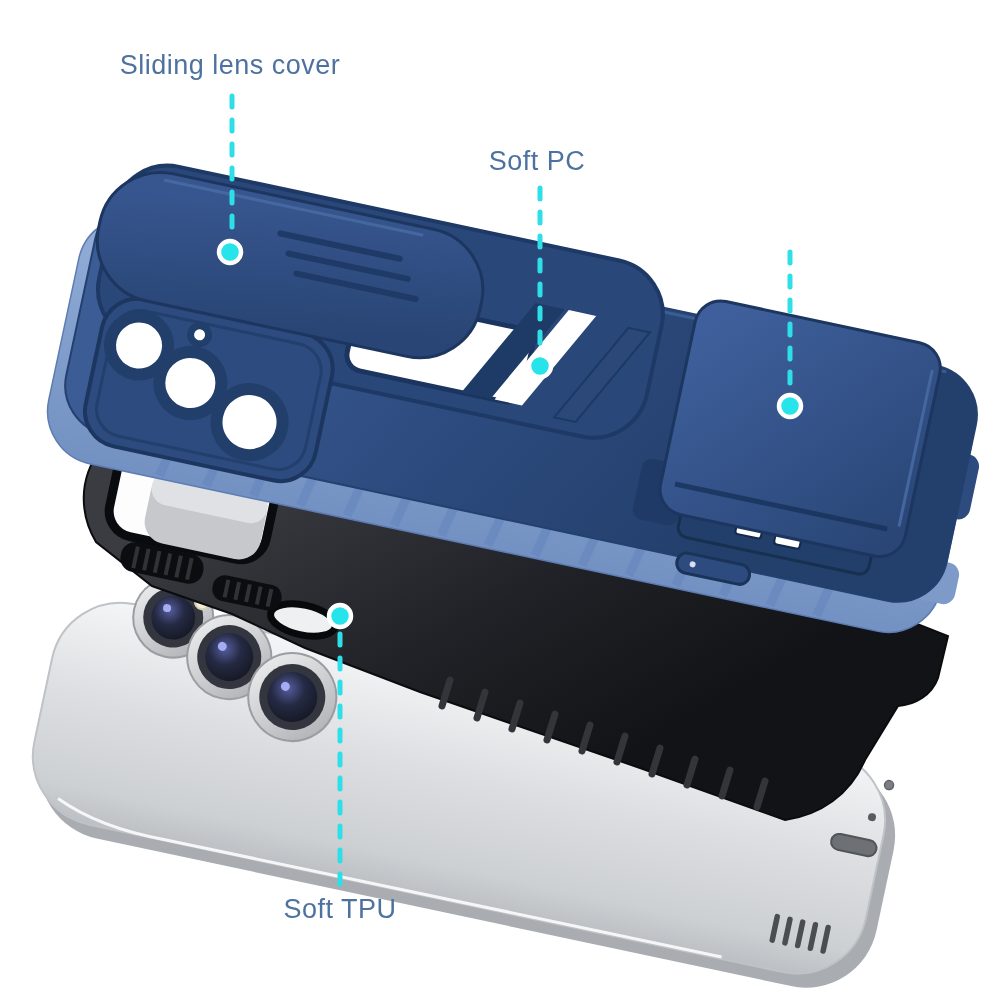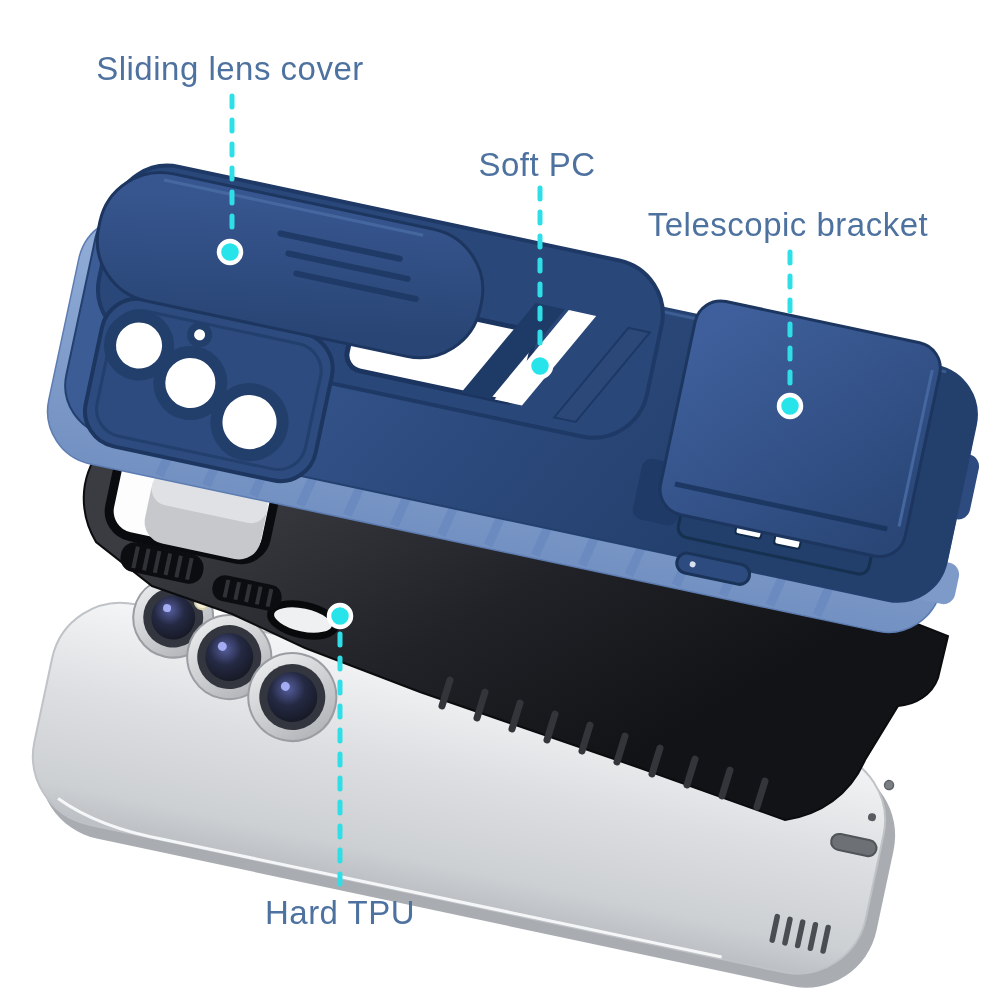--- a/index.html
+++ b/index.html
@@ -8,21 +8,21 @@
     --line-color:#2fdfe8;
     --dot-fill:#27e3ea;
     --dot-ring:#ffffff;
     --label-color:#4e72a0;
   }
   html,body{margin:0;padding:0;background:var(--bg);}
   #stage{position:relative;width:1000px;height:1000px;background:var(--bg);overflow:hidden;
          font-family:"Liberation Sans", sans-serif;}
   #artwork{position:absolute;left:0;top:0;width:1000px;height:1000px;}
   .label{position:absolute;transform:translateX(-50%);color:var(--label-color);
-         font-size:33px;font-weight:400;letter-spacing:.5px;white-space:nowrap;}
+         font-size:27px;font-weight:400;letter-spacing:.5px;white-space:nowrap;}
   .callout-line{stroke:var(--line-color);stroke-width:5;stroke-linecap:round;
                 stroke-dasharray:11 13;fill:none;}
   .callout-dot{fill:var(--dot-fill);stroke:var(--dot-ring);stroke-width:4.5;}
 </style>
 </head>
 <body>
 
 <div id="stage">
 
 <svg id="artwork" viewBox="0 0 1000 1000" xmlns="http://www.w3.org/2000/svg">
@@ -173,15 +173,14 @@
     <path class="callout-line" d="M790 252 V391"></path>
     <circle class="callout-dot" cx="790" cy="406" r="11"></circle>
 
     <path class="callout-line" d="M340 634 V884"></path>
     <circle class="callout-dot" cx="340" cy="616" r="11"></circle>
   </g>
 </svg>
 
   <div class="label" style="left:230px; top:50px;">Sliding lens cover</div>
   <div class="label" style="left:537px; top:146px;">Soft PC</div>
-  <div class="label" style="left:788px; top:206px;">Telescopic bracket</div>
-  <div class="label" style="left:340px; top:894px;">Hard TPU</div>
+  <div class="label" style="left:340px; top:894px;">Soft TPU</div>
 </div>
 
 </body></html>

